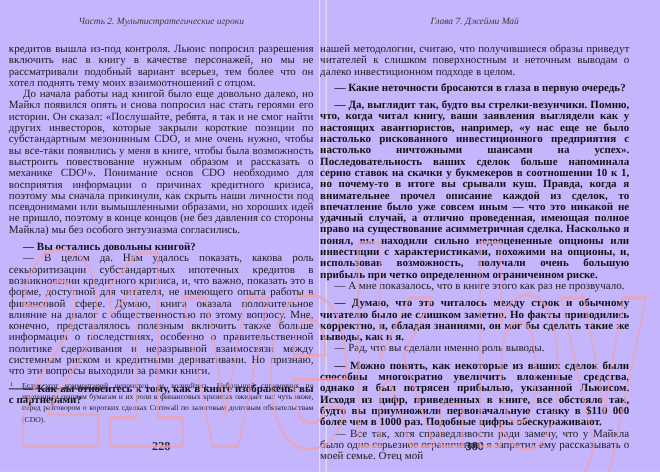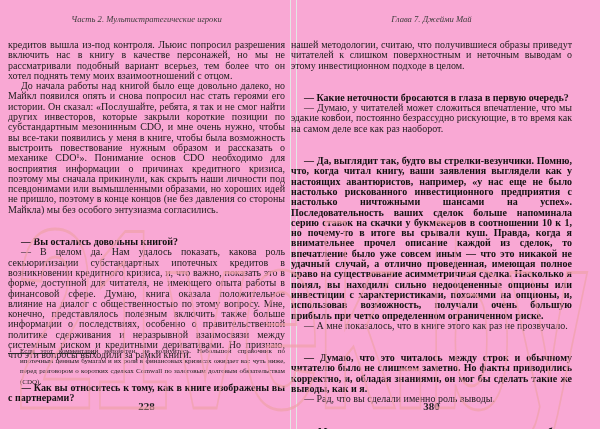--- a/index.html
+++ b/index.html
@@ -1,39 +1,39 @@
 <!DOCTYPE html>
 <html style="--wm-color: #f0a2aa;"><head>
 <meta charset="utf-8">
 <style>
   html, body { margin:0; padding:0; background:#ffffff; }
   #spread {
     position:relative;
     width:600px; height:429px;
-    background:#f9a8d4;
+    background:#c4b5fd;
     overflow:hidden;
     font-family:"Liberation Serif", serif;
   }
   .page { position:absolute; top:0; height:429px; }
   #left-page  { left:8px;  width:277px; }
   #right-page { left:291px; width:281px; }
 
   .running-header {
     position:absolute; top:14px; left:0; width:100%;
     text-align:center; font-style:italic;
     font-size:8.6px; color:#3b3b3b; white-space:nowrap;
   }
   .body-text {
     position:absolute; top:40px; left:0; width:100%;
     font-size:10px; line-height:10.3px;
     text-align:justify; color:#1c1c1c;
   }
   .body-text p.para { margin:0; }
   .body-text p.indent { text-indent:13px; }
-  .body-text p.gap { margin-top:22px; }
+  .body-text p.gap { margin-top:5px; }
   .body-text p.bold { font-weight:bold; color:#111; }
 
   .footnote-rule {
     position:absolute; top:353px; left:0; width:88px;
     border-top:1px solid #2a2a2a; height:0;
   }
   .footnote {
     position:absolute; top:346px; left:0; width:100%;
     font-size:7px; line-height:10.2px; text-align:justify;
     color:#222; padding-left:12px; box-sizing:border-box;
@@ -86,23 +86,22 @@
     </div>
     <div class="page-number">228</div>
   </div>
 
   <div class="gutter-line" id="gutter-line-left"></div>
   <div class="gutter-line" id="gutter-line-right"></div>
 
   <div class="page" id="right-page">
     <div class="running-header">Глава 7. Джейми Май</div>
     <div class="body-text">
-        <p class="para">нашей методологии, считаю, что получившиеся образы приведут читателей к слишком поверхностным и неточным выводам о этому инвестиционном подходе в целом.</p>
+        <p class="para">нашей методологии, считаю, что получившиеся образы приведут читателей к слишком поверхностным и неточным выводам о далеко инвестиционном подходе в целом.</p>
         <p class="para bold indent gap">— Какие неточности бросаются в глаза в первую очередь?</p>
-        <p class="para indent">— Думаю, у читателей может сложиться впечатление, что мы эдакие ковбои, постоянно безрассудно рискующие, в то время как на самом деле все как раз наоборот.</p>
         <p class="para bold indent gap">— Да, выглядит так, будто вы стрелки-везунчики. Помню, что, когда читал книгу, ваши заявления выглядели как у настоящих авантюристов, например, «у нас еще не было настолько рискованного инвестиционного предприятия с настолько ничтожными шансами на успех». Последовательность ваших сделок больше напоминала серию ставок на скачки у букмекеров в соотношении 10 к 1, но почему-то в итоге вы срывали куш. Правда, когда я внимательнее прочел описание каждой из сделок, то впечатление было уже совсем иным — что это никакой не удачный случай, а отлично проведенная, имеющая полное право на существование асимметричная сделка. Насколько я понял, вы находили сильно недооцененные опционы или инвестиции с характеристиками, похожими на опционы, и, использовав возможность, получали очень большую прибыль при четко определенном ограниченном риске.</p>
         <p class="para indent">— А мне показалось, что в книге этого как раз не прозвучало.</p>
         <p class="para bold indent gap">— Думаю, что это читалось между строк и обычному читателю было не слишком заметно. Но факты приводились корректно, и, обладая знаниями, он мог бы сделать такие же выводы, как и я.</p>
         <p class="para indent">— Рад, что вы сделали именно роль выводы.</p>
         <p class="para bold indent gap">— Можно понять, как некоторые из ваших сделок были способны многократно увеличить вложенные средства, однако я был потрясен прибылью, указанной Льюисом. Исходя из цифр, приведенных в книге, все обстояло так, будто вы приумножили первоначальную ставку в $110 000 более чем в 1000 раз. Подобные цифры обескураживают.</p>
         <p class="para indent">— Все так, хотя справедливости ради замечу, что у Майкла было одно серьезное ограничение: я запретил ему рассказывать о моей семье. Отец мой</p>
       </div>
     <div class="page-number">380</div>
   </div>
 

